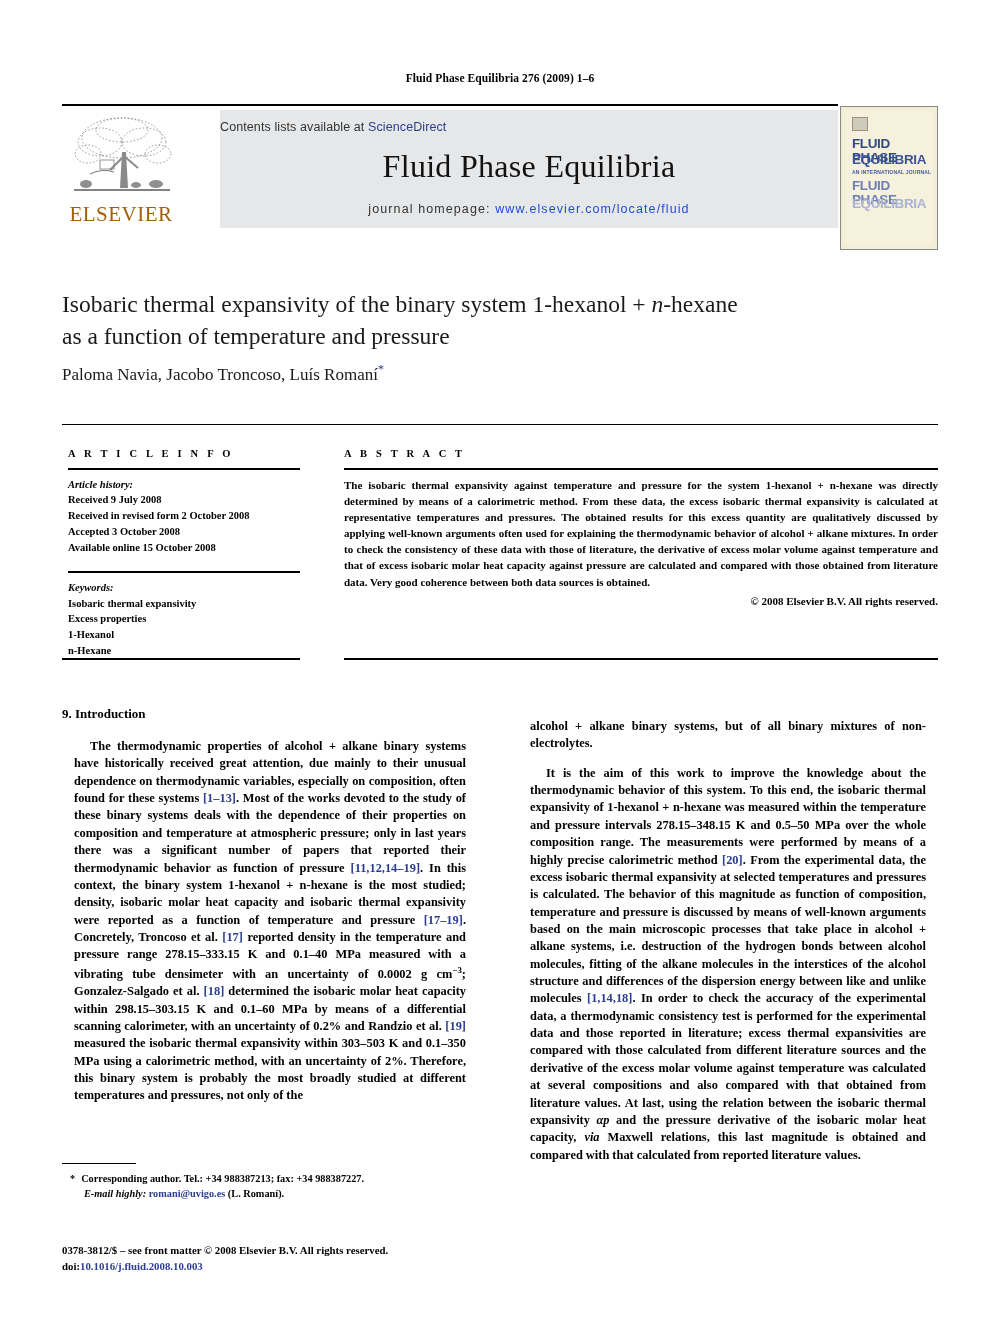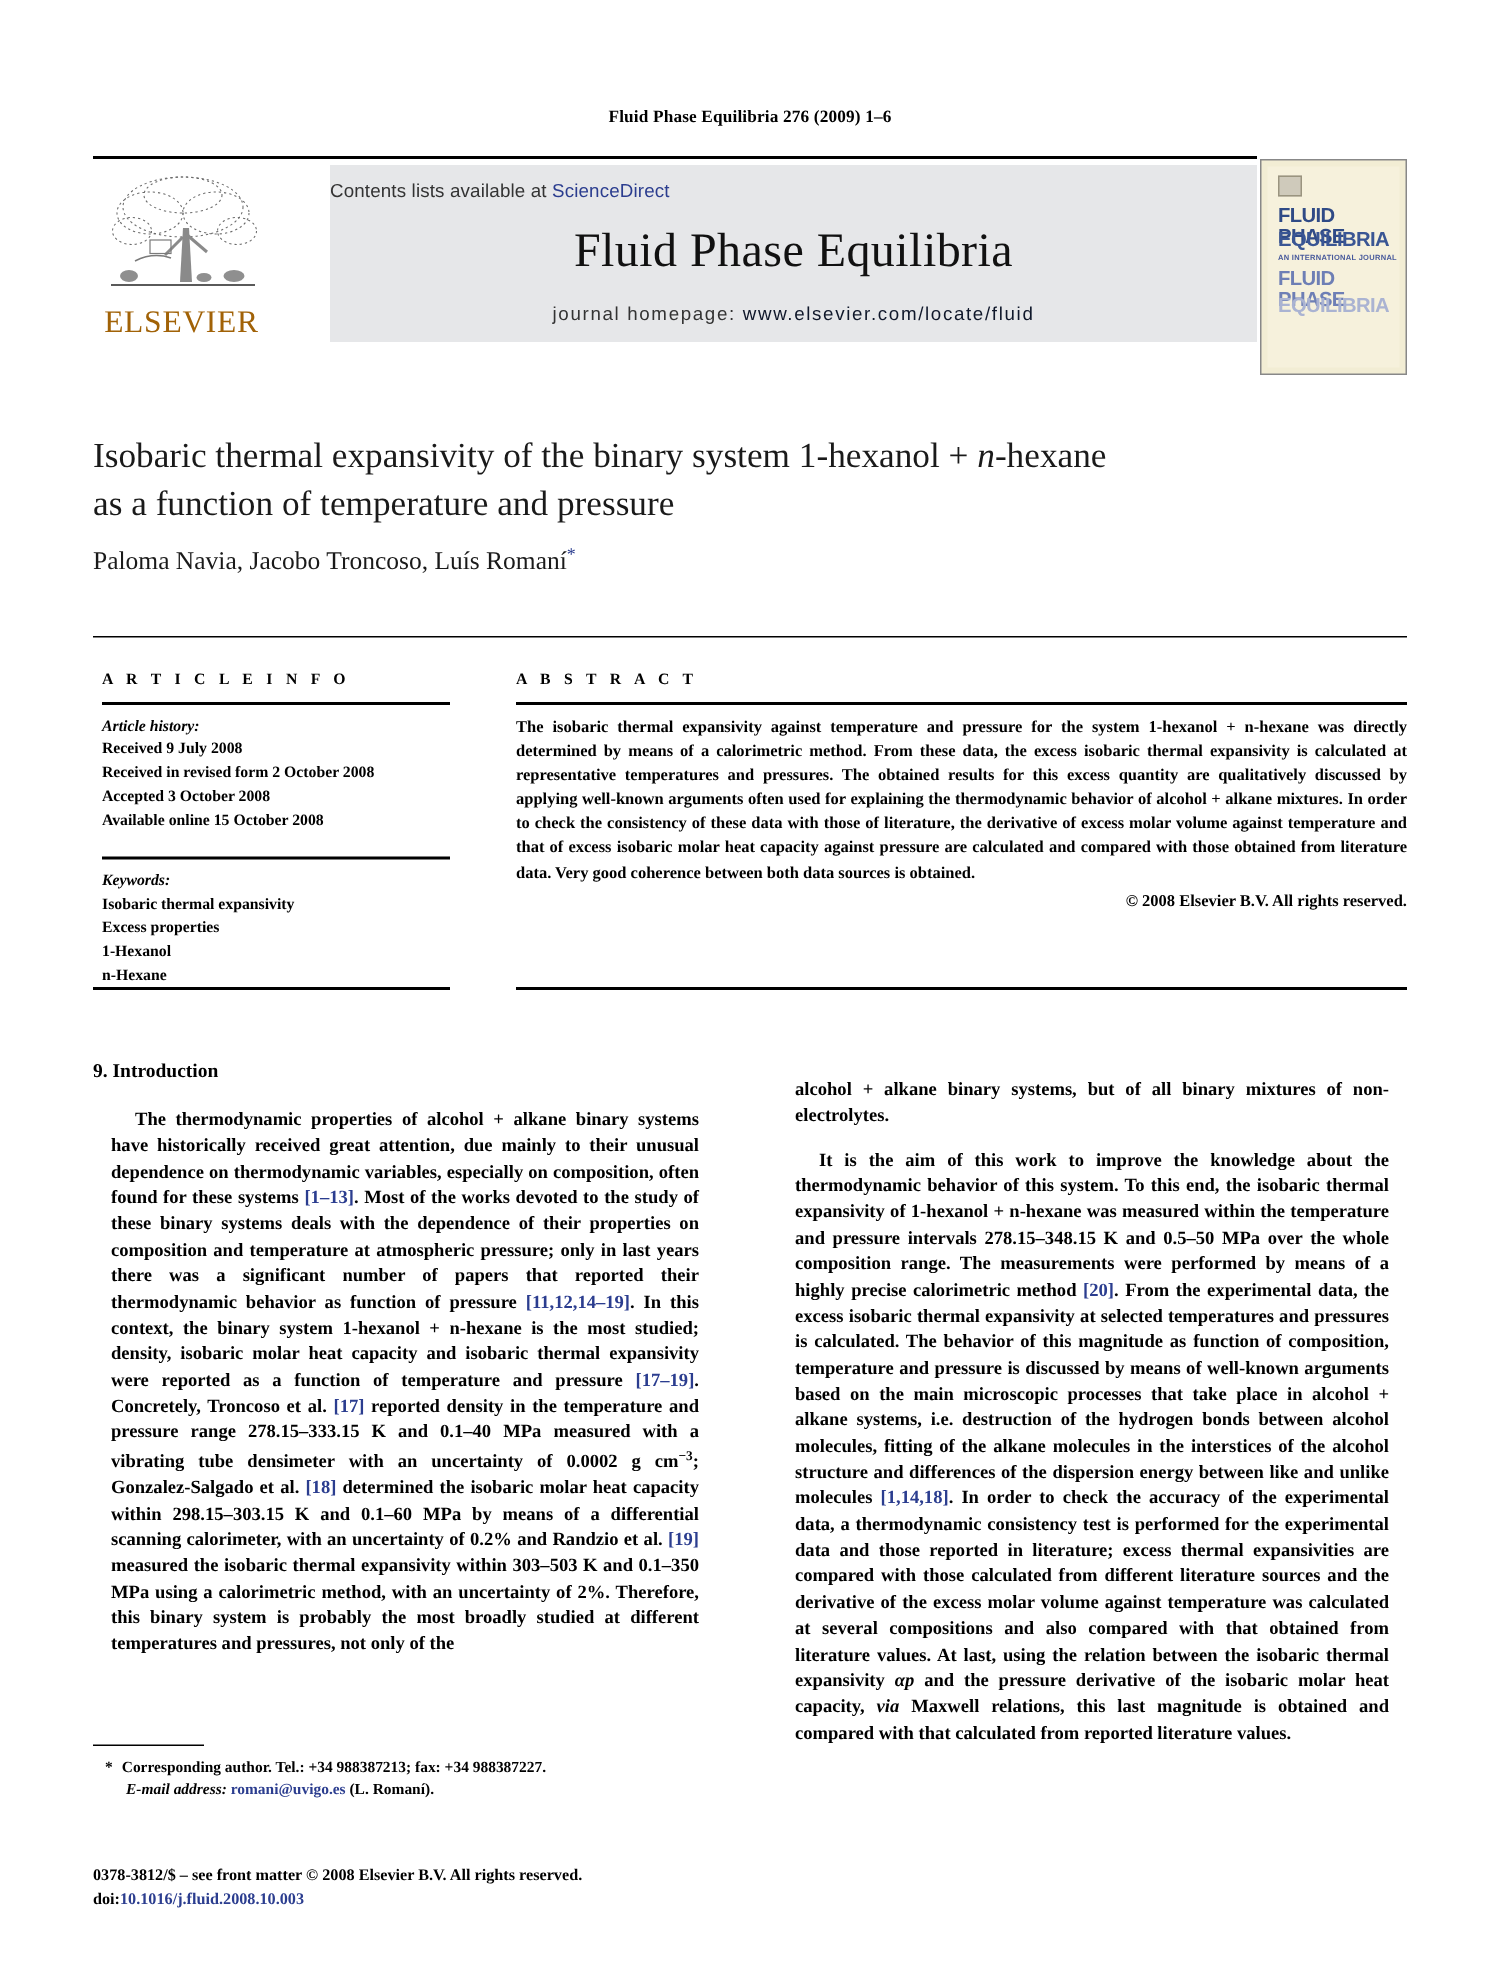--- a/index.html
+++ b/index.html
@@ -116,21 +116,21 @@
     position: absolute;
     top: 92px;
     left: 0;
     width: 100%;
     text-align: center;
     font-family: "Liberation Sans", sans-serif;
     font-size: 12.5px;
     letter-spacing: 1.1px;
     color: #333;
   }
-  .homepage-link { color: #0f172a; }
+  .homepage-link { color: #1d4ed8; }
 
   
   .cover {
     position: absolute;
     right: 0;
     top: 2px;
     width: 98px;
     height: 144px;
     background: #f2edd4;
     border: 1px solid #888;
@@ -463,21 +463,21 @@
   </div>
 
   <div class="col-right">
     <p class="body noindent">alcohol + alkane binary systems, but of all binary mixtures of non-electrolytes.</p>
     <p class="body"><span>It is the aim of this work to improve the knowledge about the thermodynamic behavior of this system. To this end, the isobaric thermal expansivity of 1-hexanol + n-hexane was measured within the temperature and pressure intervals 278.15–348.15 K and 0.5–50 MPa over the whole composition range. The measurements were performed by means of a highly precise calorimetric method </span><span class="ref">[20]</span><span>. From the experimental data, the excess isobaric thermal expansivity at selected temperatures and pressures is calculated. The behavior of this magnitude as function of composition, temperature and pressure is discussed by means of well-known arguments based on the main microscopic processes that take place in alcohol + alkane systems, i.e. destruction of the hydrogen bonds between alcohol molecules, fitting of the alkane molecules in the interstices of the alcohol structure and differences of the dispersion energy between like and unlike molecules </span><span class="ref">[1,14,18]</span><span>. In order to check the accuracy of the experimental data, a thermodynamic consistency test is performed for the experimental data and those reported in literature; excess thermal expansivities are compared with those calculated from different literature sources and the derivative of the excess molar volume against temperature was calculated at several compositions and also compared with that obtained from literature values. At last, using the relation between the isobaric thermal expansivity </span><span class="it">αp</span><span> and the pressure derivative of the isobaric molar heat capacity, </span><span class="it">via</span><span> Maxwell relations, this last magnitude is obtained and compared with that calculated from reported literature values.</span></p>
   </div>
 
   <div class="footnote-rule"></div>
   <div class="footnote">
     <div class="fn-indent"><span class="marker">*</span><span>Corresponding author. Tel.: +34 988387213; fax: +34 988387227.</span></div>
-    <div class="fn-indent2"><span class="it">E-mail address:</span> <span class="maillink">romani@uvigo.es</span> <span>(L. Romaní).</span></div>
+    <div class="fn-indent2"><span class="it">E-mail highly:</span> <span class="maillink">romani@uvigo.es</span> <span>(L. Romaní).</span></div>
   </div>
 
   <div class="imprint">
     <div>0378-3812/$ – see front matter © 2008 Elsevier B.V. All rights reserved.</div>
     <div><span>doi:</span><span class="doi-link">10.1016/j.fluid.2008.10.003</span></div>
   </div>
 
 </div>
 
 </body></html>

